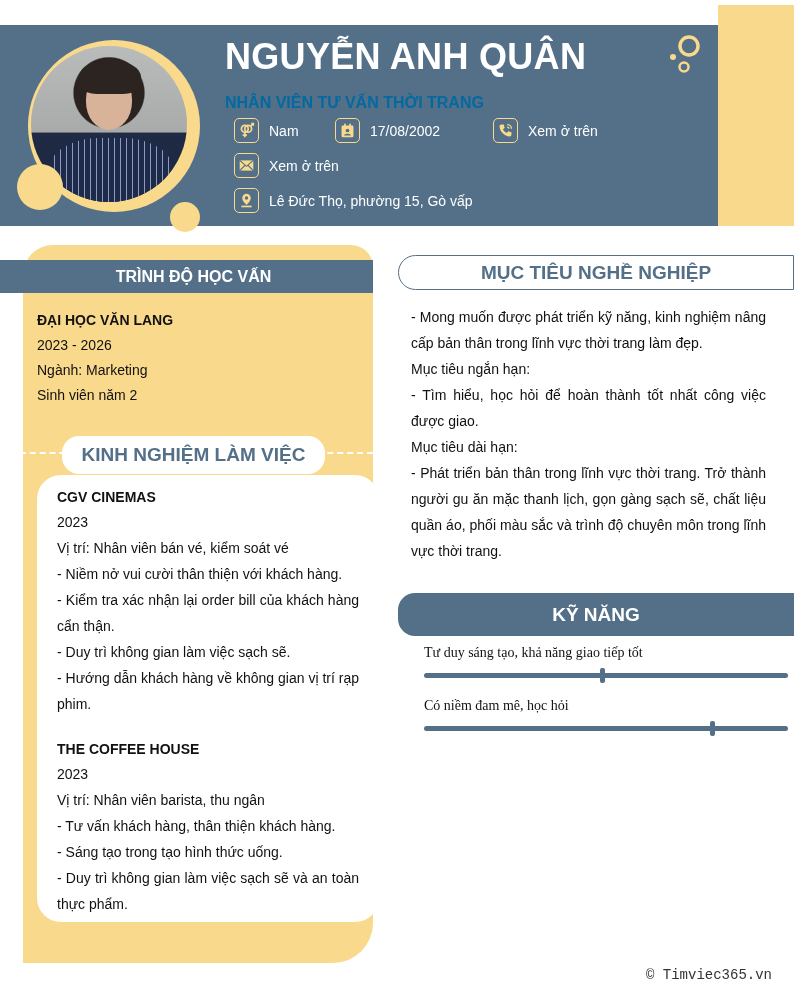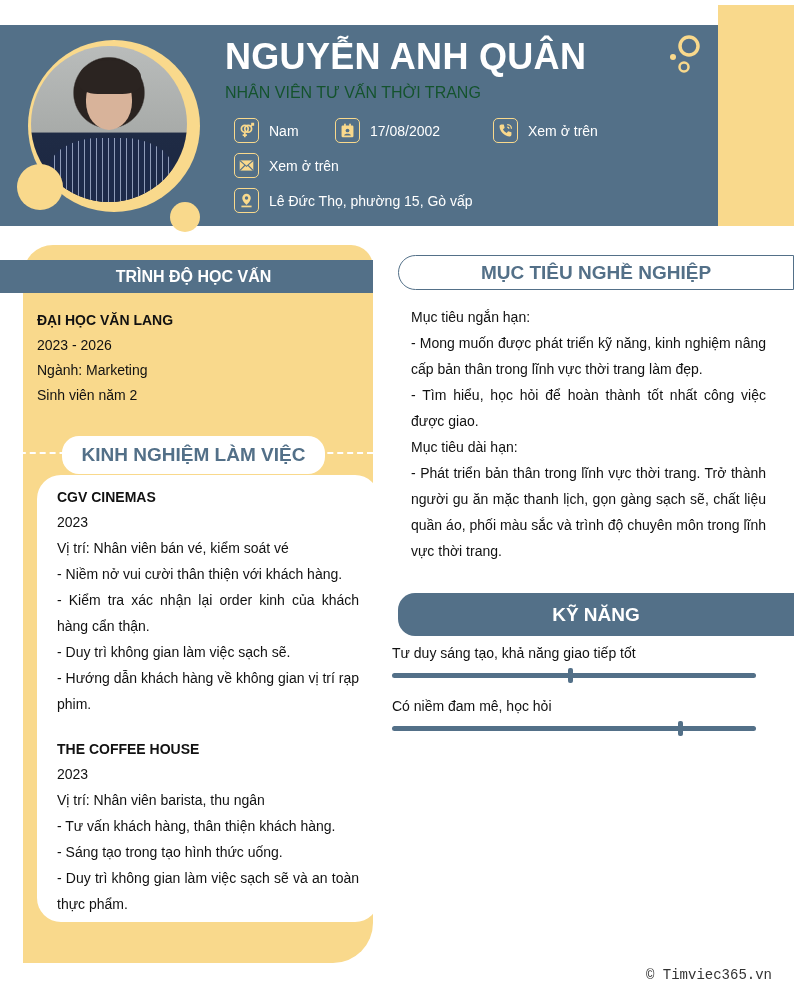--- a/index.html
+++ b/index.html
@@ -16,21 +16,21 @@
            background: radial-gradient(circle at 50% 30%, #c9a58c 0 14%, #2a2320 15% 26%, transparent 27%),
                        linear-gradient(180deg, #b9bcbb 0%, #a8aba9 55%, #1f2b45 56%, #1b2640 100%); }
   .photo .face { position:absolute; left:55px; top:28px; width:46px; height:56px; border-radius:45% 45% 50% 50%; background:#d8b39a; }
   .photo .hair { position:absolute; left:48px; top:14px; width:62px; height:34px; border-radius:50% 50% 30% 30%; background:#2b2421; }
   .photo .shirt { position:absolute; left:18px; top:92px; width:124px; height:80px; border-radius:40% 40% 0 0;
                   background: repeating-linear-gradient(90deg, #1d2a4a 0 5px, #8e9bb8 5px 6px); }
   .dot-a { left: 17px; top: 164px; width: 46px; height: 46px; border-radius: 50%; background: #F9D98C; }
   .dot-b { left: 170px; top: 202px; width: 30px; height: 30px; border-radius: 50%; background: #F9D98C; }
 
   .name { left: 225px; top: 36px; font-size: 36px; font-weight: bold; color: #ffffff; letter-spacing: 0.3px; white-space: nowrap; }
-  .jobtitle { left: 225px; top: 84px; font-size: 16px; font-weight: normal; color: #14532d; white-space: nowrap; }
+  .jobtitle { left: 225px; top: 94px; font-size: 16px; font-weight: bold; color: #0369a1; white-space: nowrap; }
 
   .info { display: flex; align-items: center; gap: 10px; color: #ffffff; font-size: 14px; white-space: nowrap; }
   .ibox { width: 25px; height: 25px; border: 1.5px solid #F9D98C; border-radius: 5px; display: flex; align-items: center; justify-content: center; }
   .ibox svg { width: 17px; height: 17px; }
 
   .deco { left: 665px; top: 30px; width: 45px; height: 45px; }
 
   
   .left-panel { left: 23px; top: 245px; width: 350px; height: 718px; background: #F9D98C; border-radius: 30px 22px 40px 0; }
   .edu-bar { left: 0; top: 260px; width: 373px; height: 33px; background: #537088; color: #fff;
@@ -47,21 +47,21 @@
   .exp-card .gap { height: 20px; }
 
   
   .goal-head { left: 398px; top: 255px; width: 396px; height: 35px; border: 1.5px solid #537088; border-right-width: 1.5px;
                border-radius: 18px 0 0 18px; color: #537088; font-size: 19px; font-weight: bold;
                display: flex; align-items: center; justify-content: center; }
   .goal-body { left: 411px; top: 304px; width: 355px; font-size: 14px; line-height: 26px; color: #111; text-align: justify; }
 
   .skill-head { left: 398px; top: 593px; width: 396px; height: 43px; background: #537088; border-radius: 17px 0 0 17px;
                 color: #ffffff; font-size: 19px; font-weight: bold; display: flex; align-items: center; justify-content: center; }
-  .skill { left: 392px; width: 364px; }
+  .skill { left: 424px; width: 364px; font-family: Liberation Serif, serif; }
   .skill .label { font-size: 14px; color: #111; line-height: 18px; }
   .skill .track { position: relative; margin-top: 11px; height: 5px; border-radius: 3px; background: #537088; }
   .skill .knob { position: absolute; top: -5px; width: 5px; height: 15px; border-radius: 2px; background: #537088; margin-left: -2px; }
 
   .footer { right: 28px; top: 967px; font-family: "Liberation Mono", monospace; font-size: 14px; color: #333; }
 </style>
 </head>
 <body>
 
 <div class="abs yellow-tab"></div>
@@ -146,39 +146,39 @@
 
 <div class="abs dash"></div>
 <div class="abs exp-pill">KINH NGHIỆM LÀM VIỆC</div>
 
 <div class="abs exp-card">
   <div>
     <div class="company">CGV CINEMAS</div>
     <div>2023</div>
     <div>Vị trí: Nhân viên bán vé, kiểm soát vé</div>
     <div class="just">- Niềm nở vui cười thân thiện với khách hàng.</div>
-    <div class="just">- Kiểm tra xác nhận lại order kinh của khách hàng cẩn thận.</div>
+    <div class="just">- Kiểm tra xác nhận lại order bill của khách hàng cẩn thận.</div>
     <div class="just">-  Duy trì không gian làm việc sạch sẽ.</div>
     <div class="just">- Hướng dẫn khách hàng về không gian vị trí rạp phim.</div>
   </div>
   <div class="gap"></div>
   <div>
     <div class="company">THE COFFEE HOUSE</div>
     <div>2023</div>
     <div>Vị trí: Nhân viên barista, thu ngân</div>
     <div class="just">- Tư vấn khách hàng, thân thiện khách hàng.</div>
     <div class="just">- Sáng tạo trong tạo hình thức uống.</div>
     <div class="just">- Duy trì không gian làm việc sạch sẽ và an toàn thực phẩm.</div>
   </div>
 </div>
 
 <div class="abs goal-head">MỤC TIÊU NGHỀ NGHIỆP</div>
 <div class="abs goal-body">
+  <div>- Mong muốn được phát triển kỹ năng, kinh nghiệm nâng cấp bản thân trong lĩnh vực thời trang làm đẹp.</div>
   <div>Mục tiêu ngắn hạn:</div>
-  <div>- Mong muốn được phát triển kỹ năng, kinh nghiệm nâng cấp bản thân trong lĩnh vực thời trang làm đẹp.</div>
   <div>- Tìm hiểu, học hỏi để hoàn thành tốt nhất công việc được giao.</div>
   <div>Mục tiêu dài hạn:</div>
   <div>- Phát triển bản thân trong lĩnh vực thời trang. Trở thành người gu ăn mặc thanh lịch, gọn gàng sạch sẽ, chất liệu quần áo, phối màu sắc và trình độ chuyên môn trong lĩnh vực thời trang.</div>
 </div>
 
 <div class="abs skill-head">KỸ NĂNG</div>
 <div class="abs skill" style="top:644px;">
   <div class="label">Tư duy sáng tạo, khả năng giao tiếp tốt</div>
   <div class="track">
     <div class="knob" style="left: 49%;"></div>

